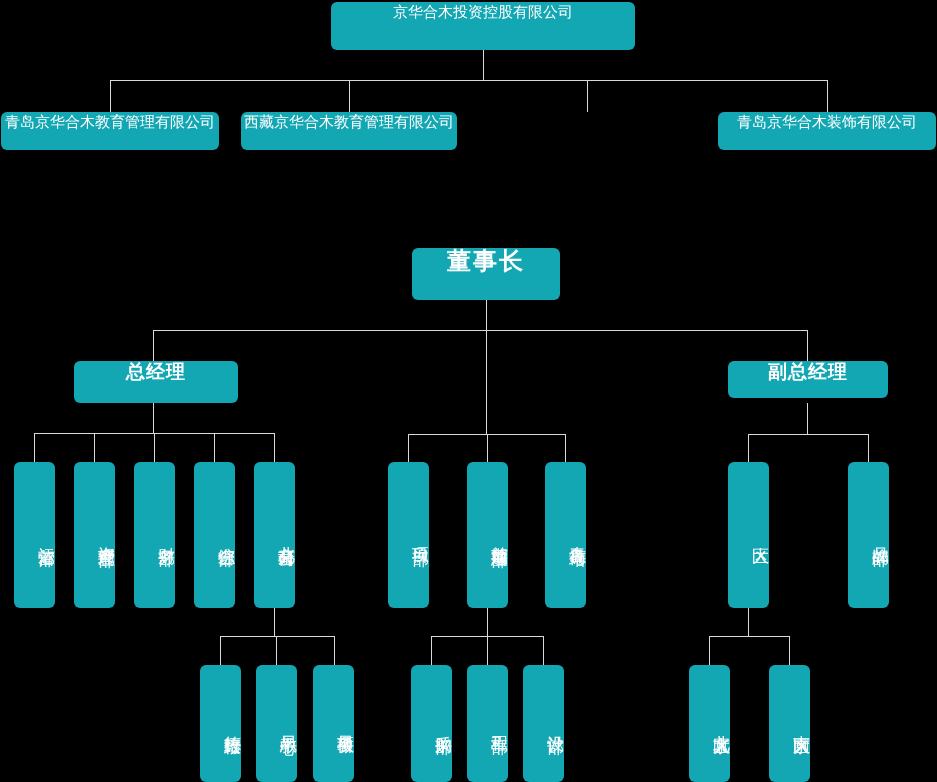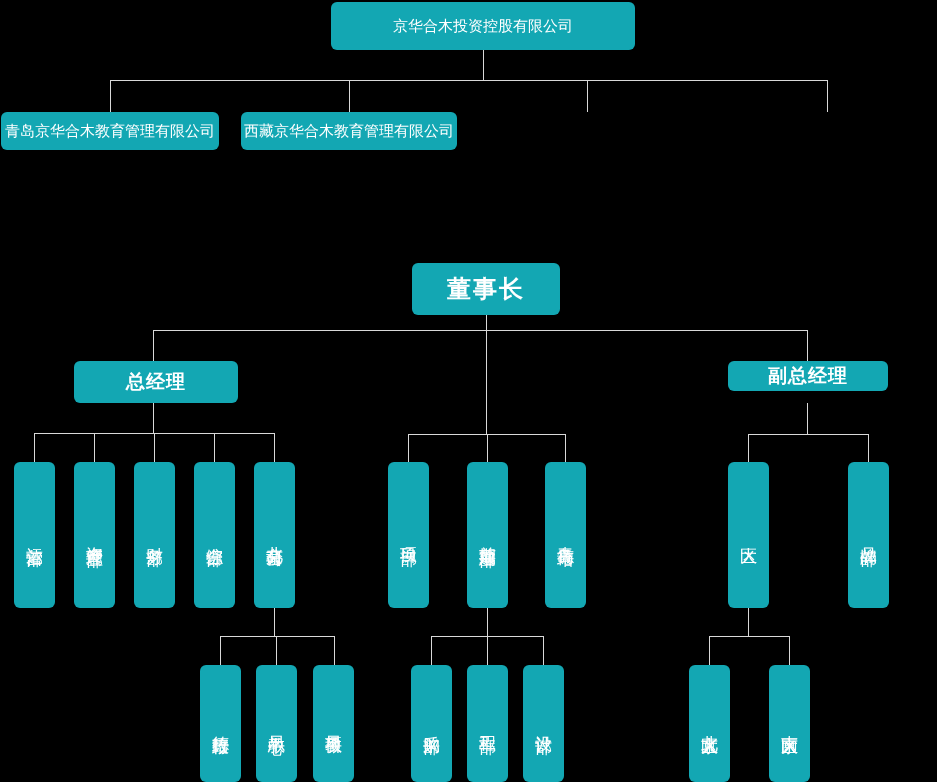--- a/index.html
+++ b/index.html
@@ -15,21 +15,21 @@
     background: #000000;
     font-family: "Liberation Sans", "DejaVu Sans", sans-serif;
     overflow: hidden;
   }
   .node {
     position: absolute;
     background: #13A7B3;
     border-radius: 6px;
     color: #ffffff;
     display: flex;
-    align-items: center;
+    align-items: flex-start;
     justify-content: center;
     box-sizing: border-box;
     text-align: center;
     line-height: 1.12;
     z-index: 2;
   }
   .node.h {
     font-size: 15px;
     padding: 2px 6px;
     white-space: nowrap;
@@ -81,38 +81,41 @@
   <div class="line v" style="left:349px; top:80px; width:1px; height:32px;"></div>
   <div class="line v" style="left:587px; top:80px; width:1px; height:32px;"></div>
   <div class="line v" style="left:827px; top:80px; width:1px; height:32px;"></div>
 
   <div class="node h" style="left:1px; top:112px; width:218px; height:38px;">
     <span>青岛京华合木教育管理有限公司</span>
   </div>
   <div class="node h" style="left:241px; top:112px; width:216px; height:38px;">
     <span>西藏京华合木教育管理有限公司</span>
   </div>
-
-  <div class="node title-lg" style="left:412px; top:263px; width:148px; height:52px;">
+  <div class="node h" style="left:718px; top:112px; width:218px; height:38px;">
+    <span>青岛京华合木装饰有限公司</span>
+  </div>
+
+  <div class="node title-lg" style="left:412px; top:248px; width:148px; height:52px;">
     <span>董事长</span>
   </div>
 
   <div class="line v" style="left:486px; top:300px; width:1px; height:30px;"></div>
 
   <div class="line h" style="left:153px; top:330px; width:655px; height:1px;"></div>
   <div class="line v" style="left:153px; top:330px; width:1px; height:31px;"></div>
   <div class="line v" style="left:807px; top:330px; width:1px; height:31px;"></div>
 
   <div class="line v" style="left:486px; top:330px; width:1px; height:104px;"></div>
 
   <div class="node title-md" style="left:74px; top:361px; width:164px; height:42px;">
     <span>总经理</span>
   </div>
 
-  <div class="node title-md" style="left:728px; top:361px; width:160px; height:30px;">
+  <div class="node title-md" style="left:728px; top:361px; width:160px; height:37px;">
     <span>副总经理</span>
   </div>
 
   <div class="line v" style="left:153px; top:403px; width:1px; height:30px;"></div>
   <div class="line h" style="left:34px; top:433px; width:241px; height:1px;"></div>
   <div class="line v" style="left:34px; top:433px; width:1px; height:29px;"></div>
   <div class="line v" style="left:94px; top:433px; width:1px; height:29px;"></div>
   <div class="line v" style="left:154px; top:433px; width:1px; height:29px;"></div>
   <div class="line v" style="left:214px; top:433px; width:1px; height:29px;"></div>
   <div class="line v" style="left:274px; top:433px; width:1px; height:29px;"></div>

